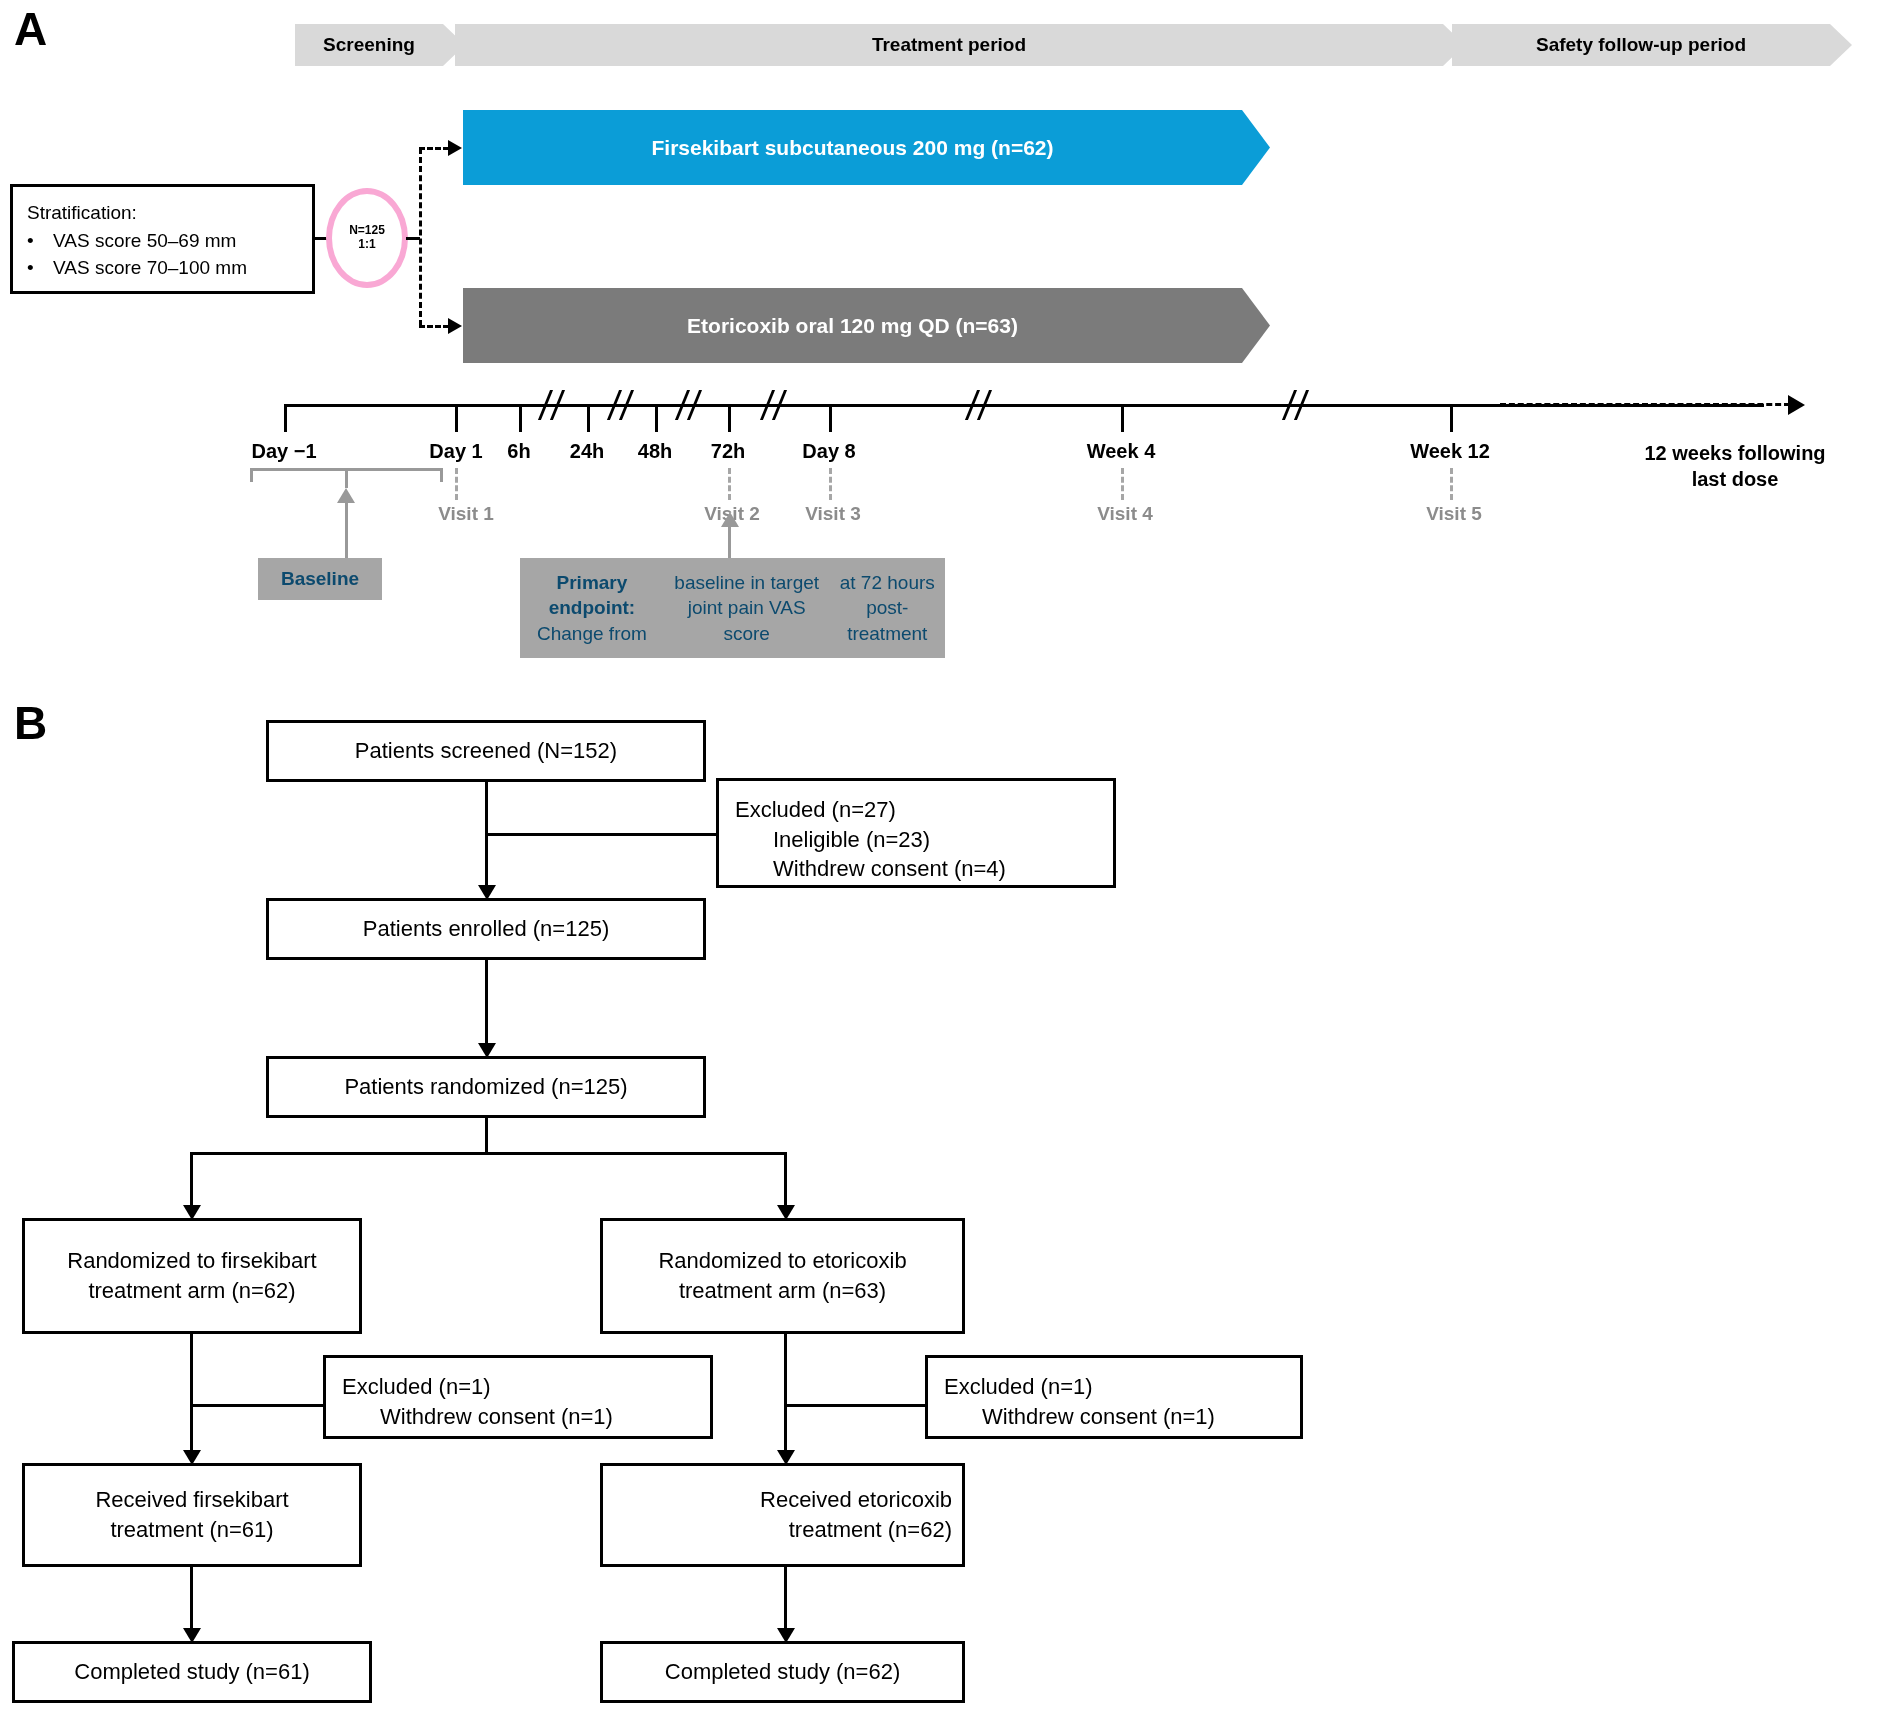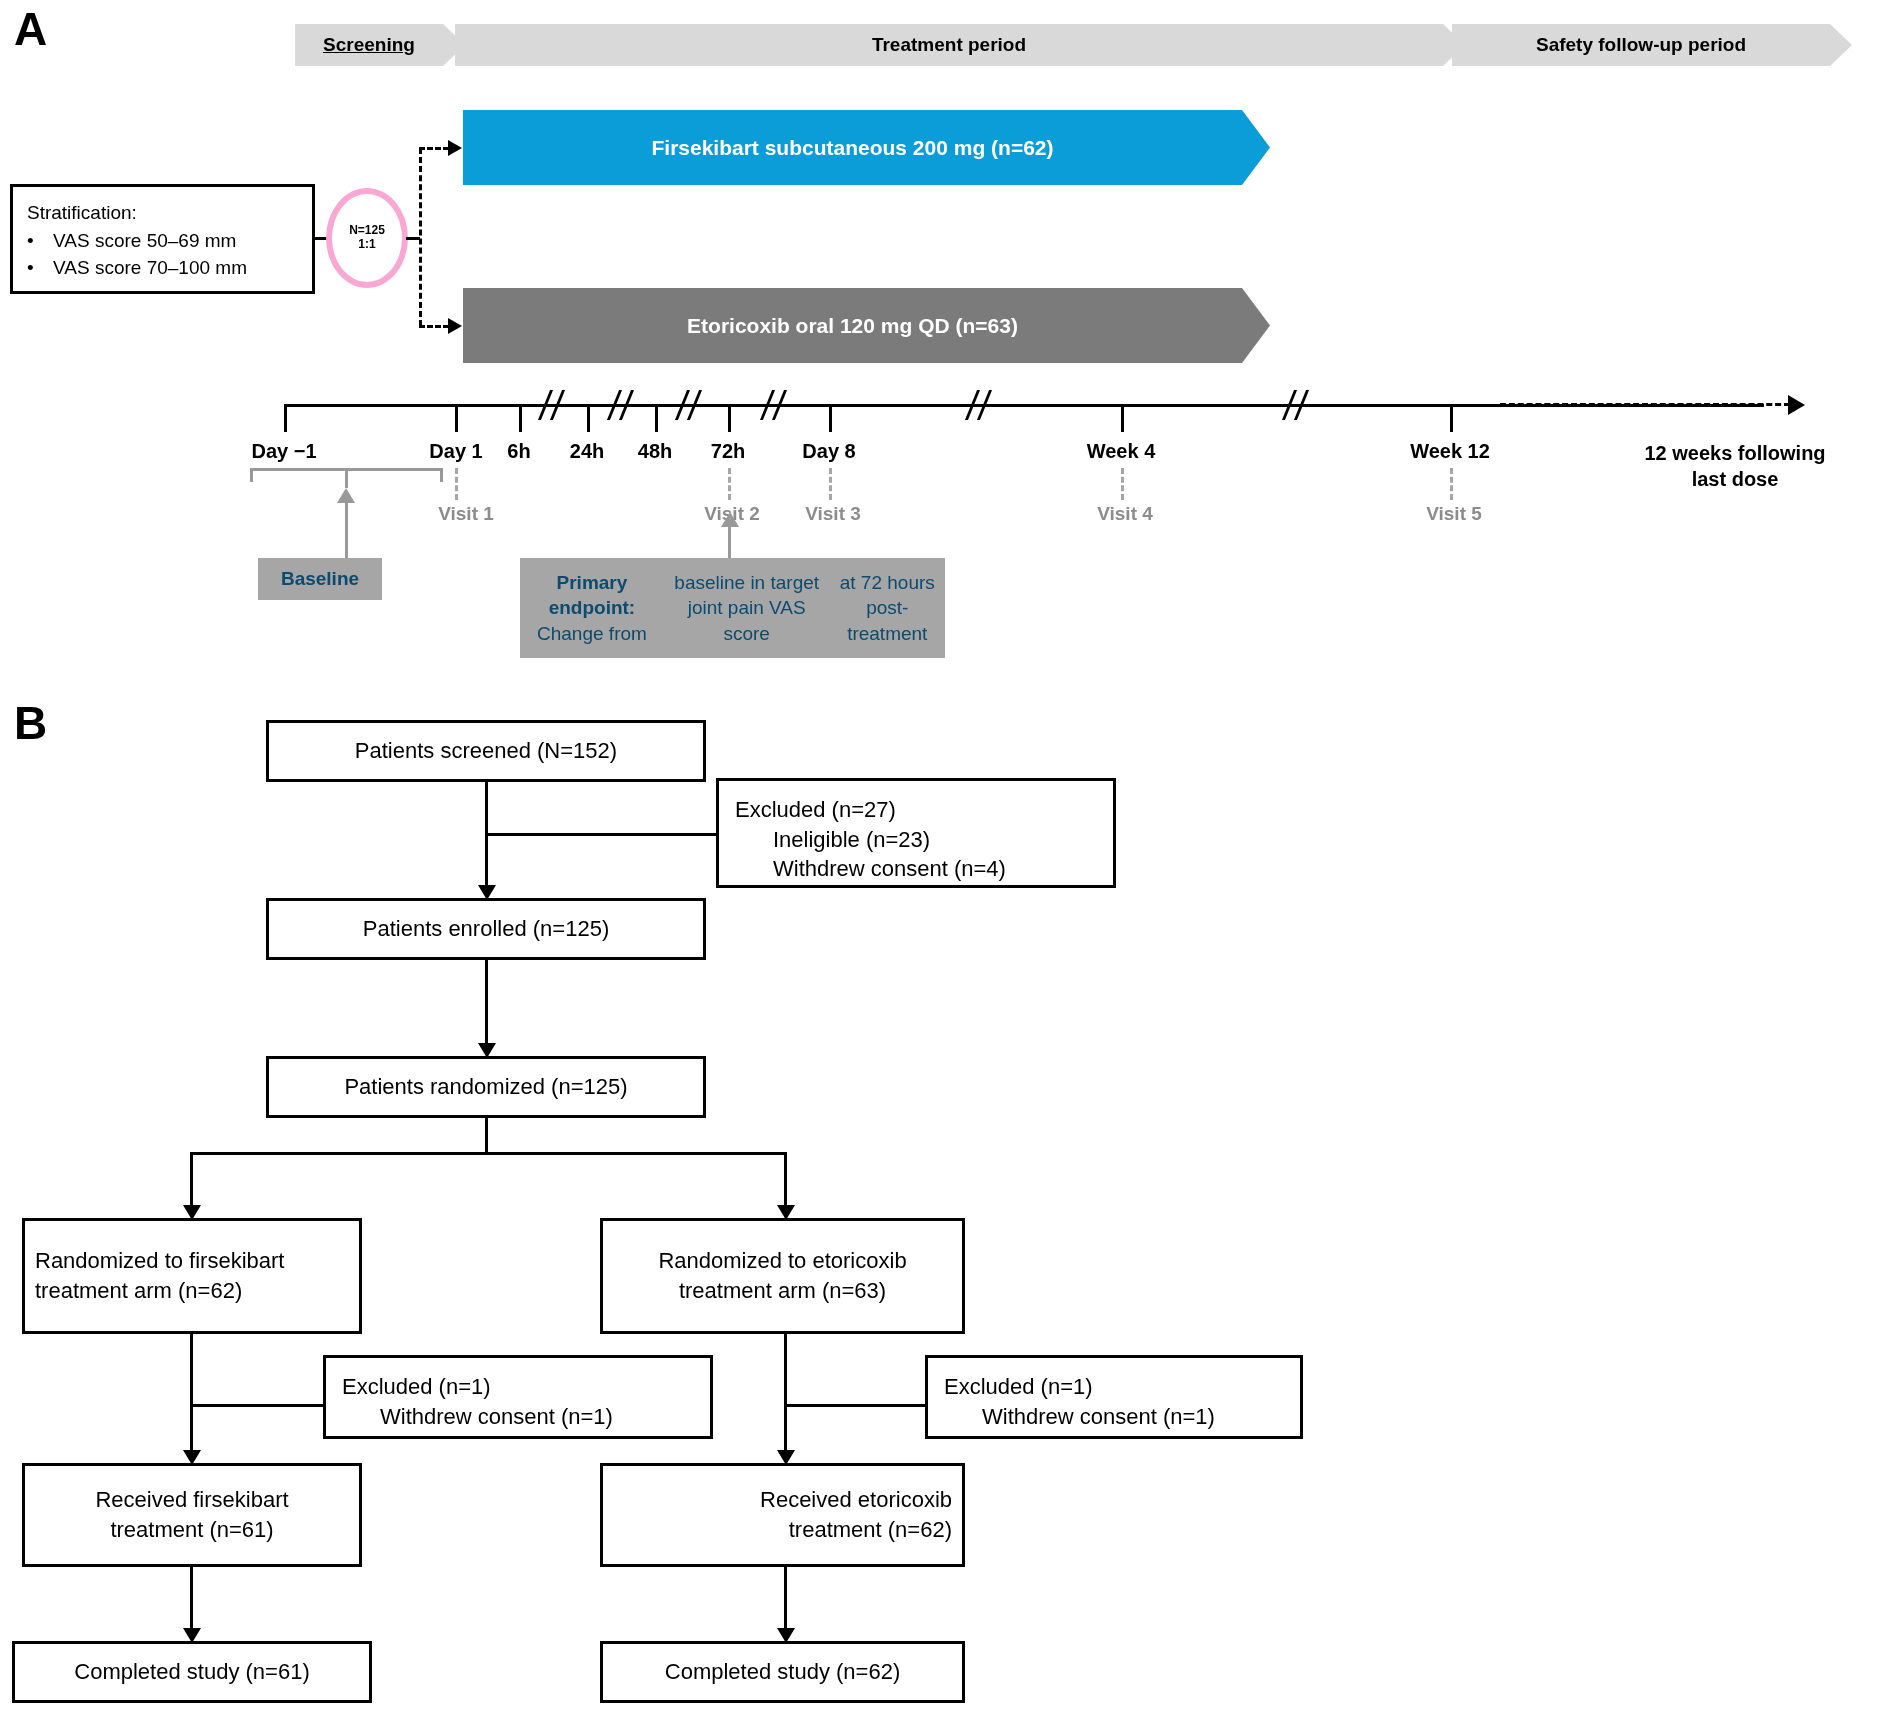--- a/index.html
+++ b/index.html
@@ -115,21 +115,21 @@
   }
   .fbox.left{align-items:flex-start;justify-content:center;text-align:left;padding:14px 16px;}
   .fbox .indent{padding-left:38px;}
   .fbox .stack{width:100%;}
 </style>
 </head>
 <body>
 
 <div class="abs panel-letter" style="left:14px;top:6px;">A</div>
 
-<div class="chev point" style="left:295px;top:24px;width:170px;height:42px;text-decoration:underline;">
+<div class="chev point" style="left:295px;top:24px;width:170px;height:42px;">
   <span>Screening</span>
 </div>
 <div class="chev point" style="left:455px;top:24px;width:1010px;height:42px;">
   <span>Treatment period</span>
 </div>
 <div class="chev point" style="left:1452px;top:24px;width:400px;height:42px;">
   <span>Safety follow-up period</span>
 </div>
 
 <div class="strat-box" style="left:10px;top:184px;width:305px;height:110px;">
@@ -260,21 +260,21 @@
 <div class="fbox" style="left:266px;top:1056px;width:440px;height:62px;">Patients randomized (n=125)</div>
 
 <div class="vline" style="left:485px;top:1118px;height:36px;"></div>
 <div class="hline" style="left:190px;top:1152px;width:597px;"></div>
 <div class="vline" style="left:190px;top:1152px;height:60px;"></div>
 <div class="vline" style="left:784px;top:1152px;height:60px;"></div>
 <div class="darrow" style="left:183px;top:1205px;"></div>
 <div class="darrow" style="left:777px;top:1205px;"></div>
 
 <div class="fbox" style="left:22px;top:1218px;width:340px;height:116px;">
-  <div class="stack" style="text-align:left;">
+  <div class="stack" style="text-align:center;">
     <div>Randomized to firsekibart</div>
     <div>treatment arm (n=62)</div>
   </div>
 </div>
 <div class="fbox" style="left:600px;top:1218px;width:365px;height:116px;">
   <div class="stack" style="text-align:center;">
     <div>Randomized to etoricoxib</div>
     <div>treatment arm (n=63)</div>
   </div>
 </div>

